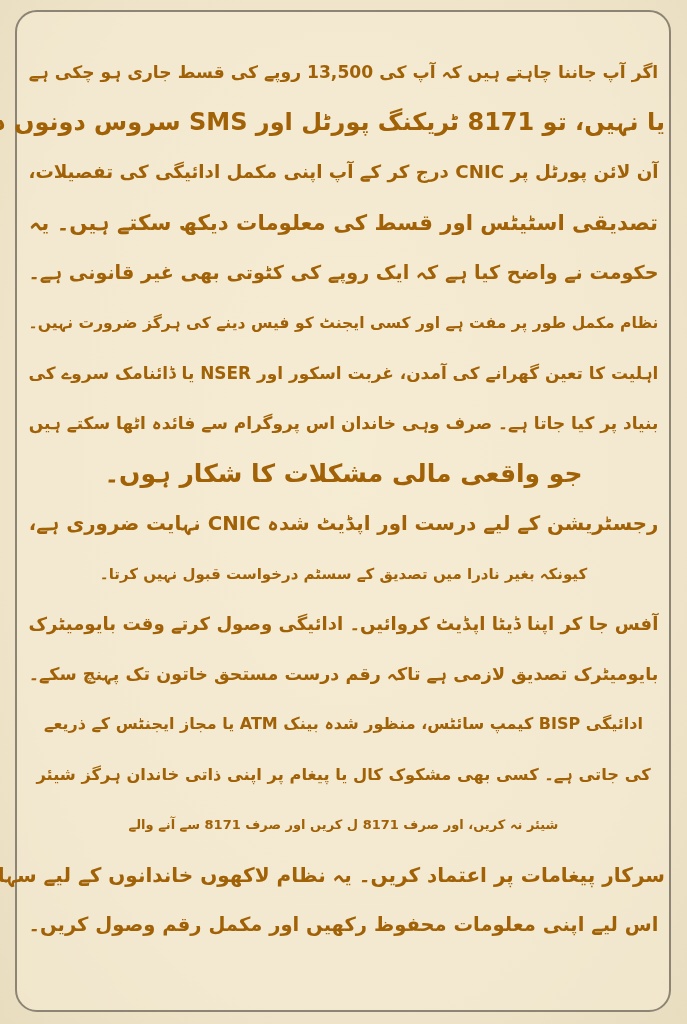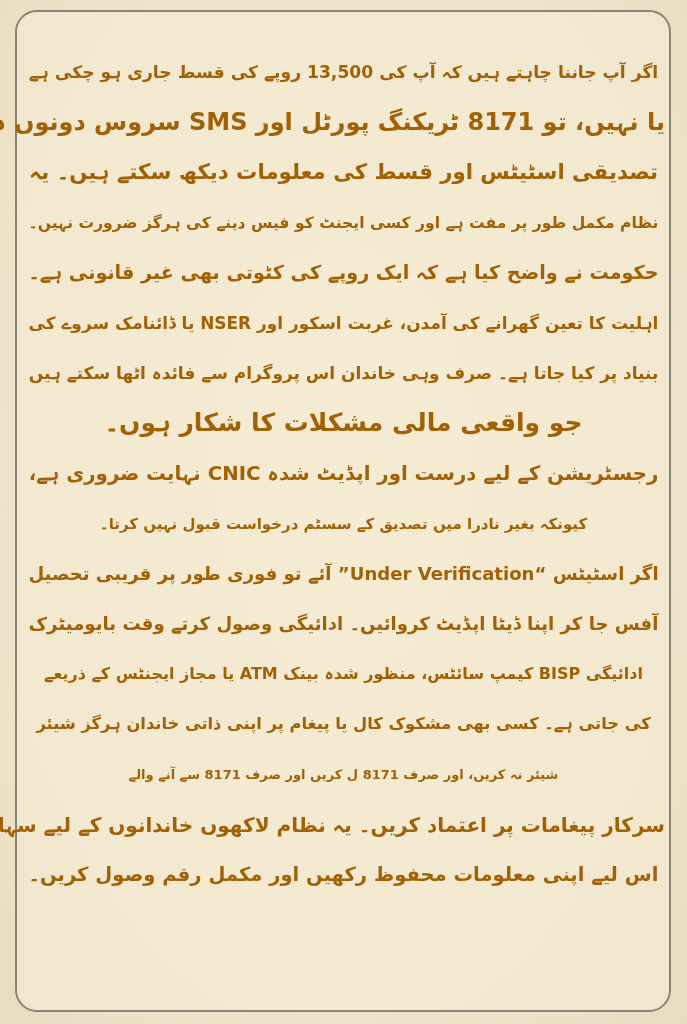--- a/index.html
+++ b/index.html
@@ -53,28 +53,29 @@
 </head>
 <body>
 
 <div class="page-bg"></div>
 
 <div class="frame"></div>
 
 <div class="content">
   <span class="line" style="display: block; font-size: 17.1794px;">اگر آپ جاننا چاہتے ہیں کہ آپ کی 13,500 روپے کی قسط جاری ہو چکی ہے</span>
   <span class="line" style="display: block; font-size: 24px;">یا نہیں، تو 8171 ٹریکنگ پورٹل اور SMS سروس دونوں دستیاب ہیں۔</span>
+  <span class="line" style="display: block; font-size: 18.2755px;">آن لائن پورٹل پر CNIC درج کر کے آپ اپنی مکمل ادائیگی کی تفصیلات،</span>
   <span class="line" style="display: block; font-size: 21.2885px;">تصدیقی اسٹیٹس اور قسط کی معلومات دیکھ سکتے ہیں۔ یہ</span>
+  <span class="line" style="display: block; font-size: 19.1648px;">حکومت نے واضح کیا ہے کہ ایک روپے کی کٹوتی بھی غیر قانونی ہے۔</span>
   <span class="line" style="display: block; font-size: 15.5821px;">نظام مکمل طور پر مفت ہے اور کسی ایجنٹ کو فیس دینے کی ہرگز ضرورت نہیں۔</span>
-  <span class="line" style="display: block; font-size: 19.1648px;">حکومت نے واضح کیا ہے کہ ایک روپے کی کٹوتی بھی غیر قانونی ہے۔</span>
   <span class="line" style="display: block; font-size: 16.9392px;">اہلیت کا تعین گھرانے کی آمدن، غربت اسکور اور NSER یا ڈائنامک سروے کی</span>
   <span class="line" style="display: block; font-size: 16.9758px;">بنیاد پر کیا جاتا ہے۔ صرف وہی خاندان اس پروگرام سے فائدہ اٹھا سکتے ہیں</span>
   <span class="line" style="display: block;">جو واقعی مالی مشکلات کا شکار ہوں۔</span>
   <span class="line" style="display: block; font-size: 19.7412px;">رجسٹریشن کے لیے درست اور اپڈیٹ شدہ CNIC نہایت ضروری ہے،</span>
   <span class="line" style="display: block; font-size: 15px;">کیونکہ بغیر نادرا میں تصدیق کے سسٹم درخواست قبول نہیں کرتا۔</span>
-  <span class="line" style="display: block; font-size: 18.0867px;">اگر اسٹیٹس “Under Verification” آئے تو فوری طور پر قریبی تحصیل</span>
   <span class="line" style="display: block; font-size: 18.1075px;">آفس جا کر اپنا ڈیٹا اپڈیٹ کروائیں۔ ادائیگی وصول کرتے وقت بایومیٹرک</span>
+  <span class="line" style="display: block; font-size: 17.5429px;">بایومیٹرک تصدیق لازمی ہے تاکہ رقم درست مستحق خاتون تک پہنچ سکے۔</span>
   <span class="line" style="display: block; font-size: 16px;">ادائیگی BISP کیمپ سائٹس، منظور شدہ بینک ATM یا مجاز ایجنٹس کے ذریعے</span>
   <span class="line" style="display: block; font-size: 16.2911px;">کی جاتی ہے۔ کسی بھی مشکوک کال یا پیغام پر اپنی ذاتی خاندان ہرگز شیئر</span>
   <span class="line" style="display: block; font-size: 13px;">شیئر نہ کریں، اور صرف 8171 ل کریں اور صرف 8171 سے آنے والے</span>
   <span class="line" style="display: block; font-size: 20px;">سرکار پیغامات پر اعتماد کریں۔ یہ نظام لاکھوں خاندانوں کے لیے سہارا ہے،</span>
   <span class="line" style="display: block; font-size: 19.5453px;">اس لیے اپنی معلومات محفوظ رکھیں اور مکمل رقم وصول کریں۔</span>
 </div>
 
 </body></html>

